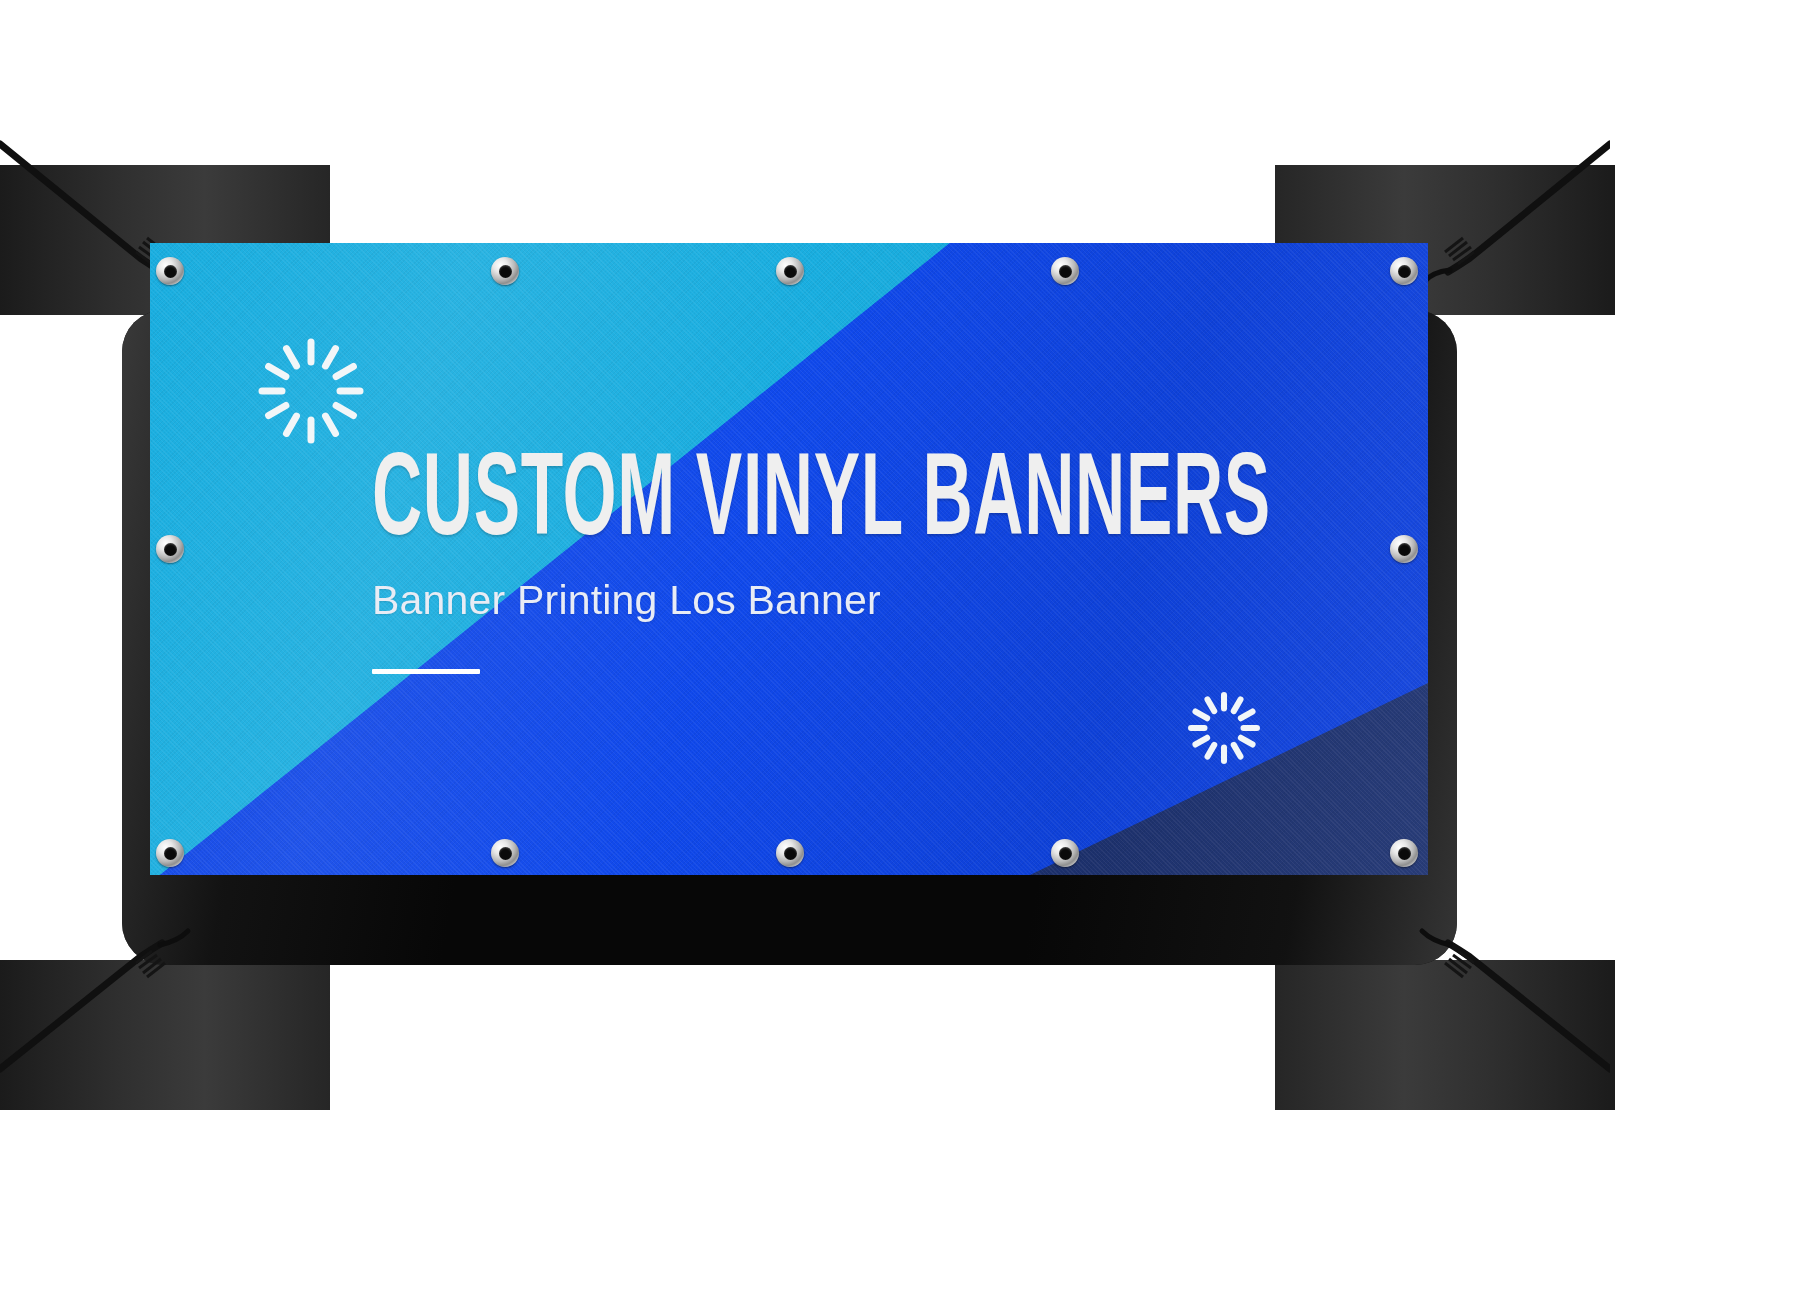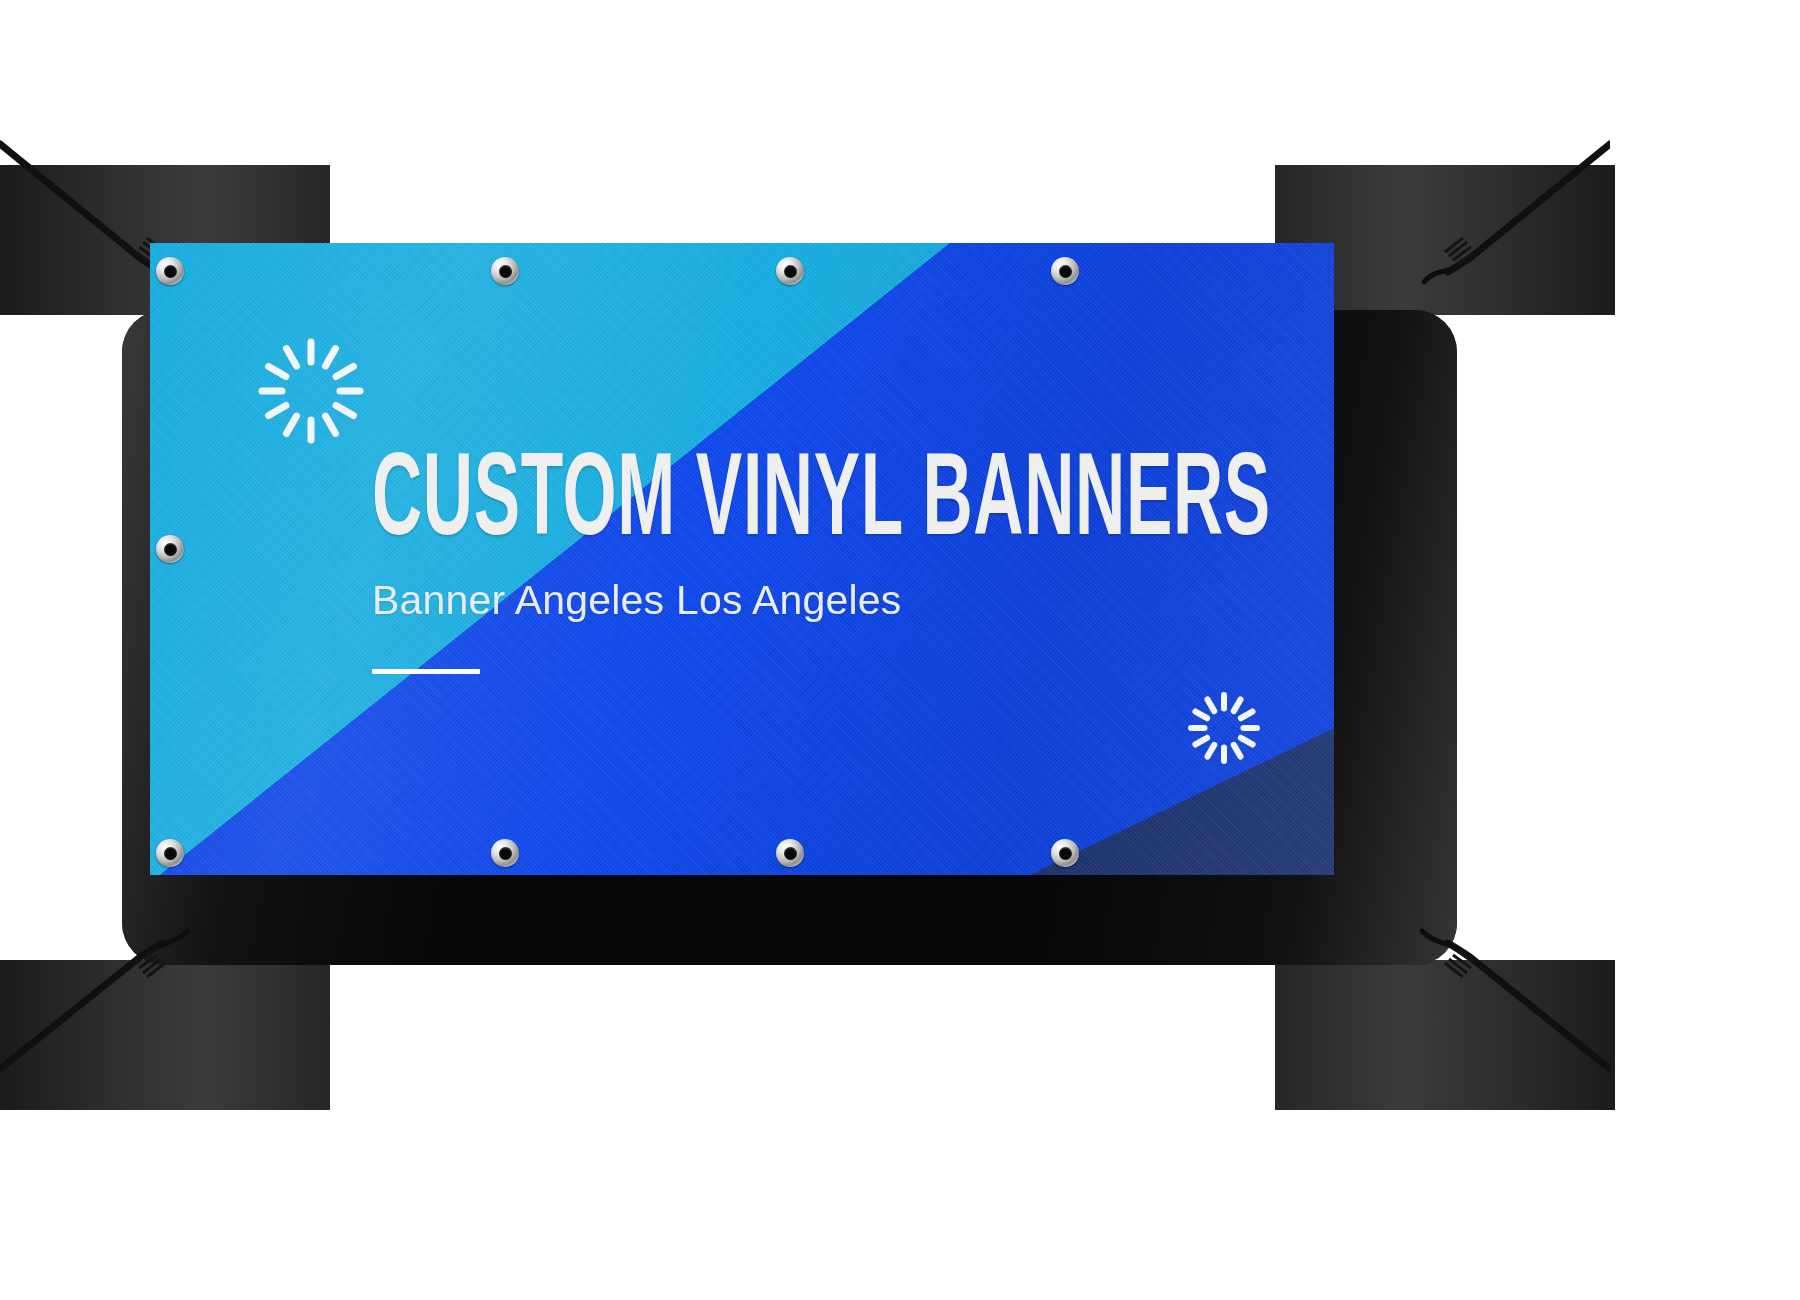--- a/index.html
+++ b/index.html
@@ -69,21 +69,21 @@
   }
 
   
   .cord { position: absolute; pointer-events: none; }
 
   
   .banner {
     position: absolute;
     left: 150px;
     top: 243px;
-    width: 1184px;
+    width: 1278px;
     height: 632px;
     overflow: hidden;
     background: #1046E8;
   }
   .banner-cyan {
     position: absolute;
     inset: 0;
     background: #19AEE0;
     clip-path: polygon(0 0, 800px 0, 0 640px);
   }
@@ -280,21 +280,21 @@
         <line x1="30.5" y1="97.4" x2="40.5" y2="80.1"></line>
         <line x1="12.6" y1="79.5" x2="29.9" y2="69.5"></line>
         <line x1="6" y1="55" x2="26" y2="55"></line>
         <line x1="12.6" y1="30.5" x2="29.9" y2="40.5"></line>
         <line x1="30.5" y1="12.6" x2="40.5" y2="29.9"></line>
       </g>
     </svg>
 
     <div class="textblock">
       <h1 class="headline">CUSTOM VINYL BANNERS</h1>
-      <p class="subline">Banner Angeles Los Angeles</p>
+      <p class="subline">Banner Printing Los Banner</p>
       <div class="rule"></div>
     </div>
 
     <div class="grommet" style="left:6px;   top:14px;"></div>
     <div class="grommet" style="left:341px; top:14px;"></div>
     <div class="grommet" style="left:626px; top:14px;"></div>
     <div class="grommet" style="left:901px; top:14px;"></div>
     <div class="grommet" style="left:1240px;top:14px;"></div>
 
     <div class="grommet" style="left:6px;   top:292px;"></div>

